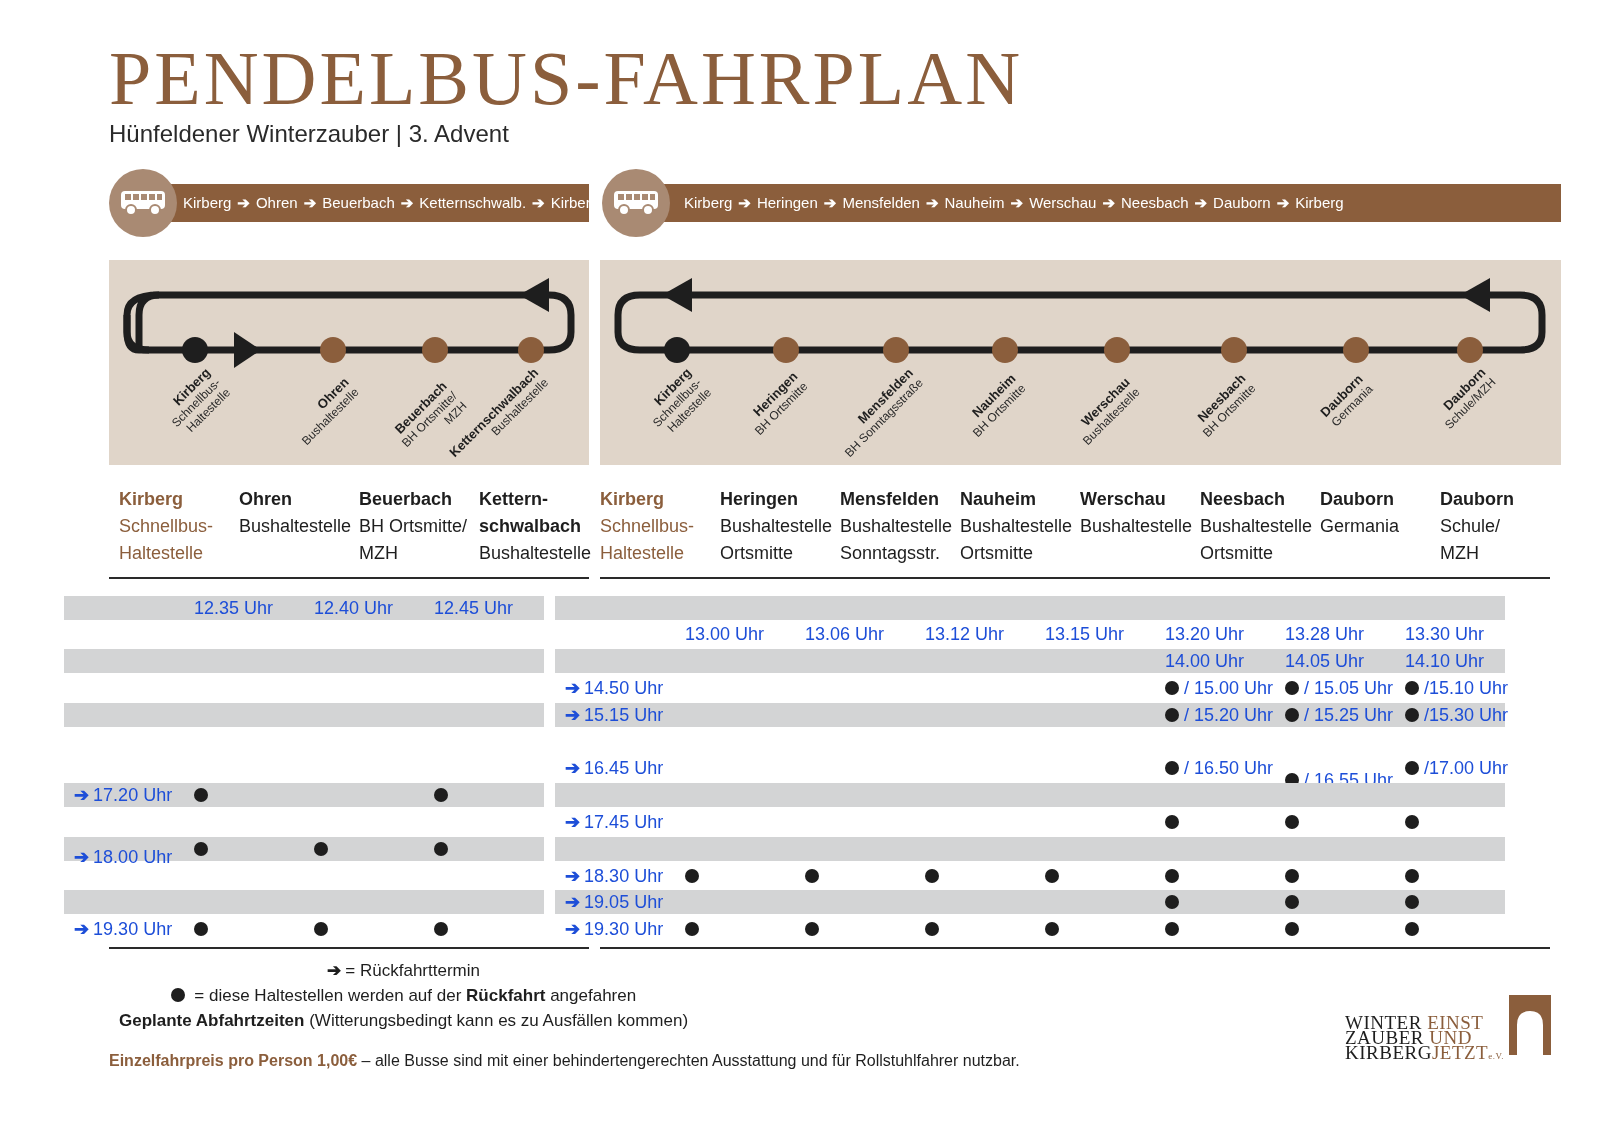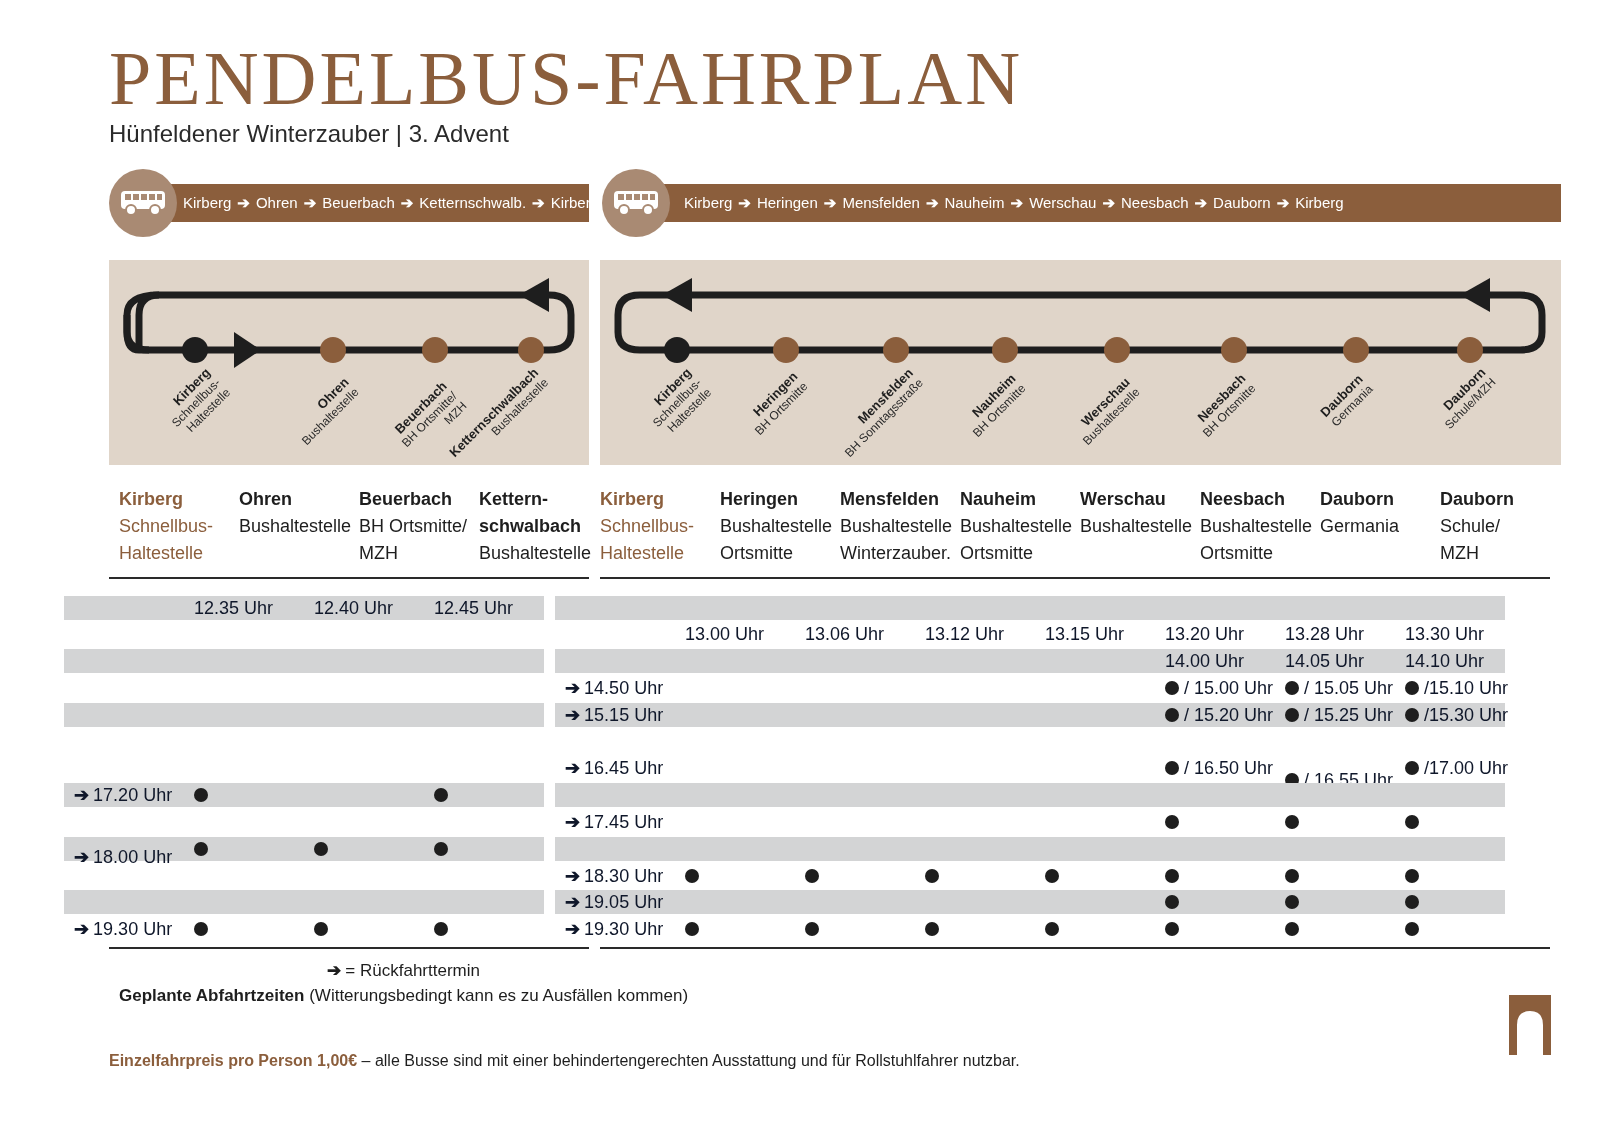--- a/index.html
+++ b/index.html
@@ -25,21 +25,21 @@
   .lbl b { display:block; font-size:13px; color:#1e1e1e; }
 
   .thead { top:486px; font-size:18px; line-height:27px; }
   .thead .col { position:absolute; top:0; white-space:nowrap; }
   .thead .col b { display:block; }
   .thead .brown { color:#8b5e3c; }
   .rule { height:2px; background:#2a2a2a; }
 
   .row { position:absolute; height:24px; }
   .row.gray { background:#d3d4d5; }
-  .cell { position:absolute; top:0; height:24px; line-height:24px; font-size:18px; white-space:nowrap; color:#0f172a; }
+  .cell { position:absolute; top:0; height:24px; line-height:24px; font-size:18px; white-space:nowrap; color:#1d4ed8; }
   .dot { display:inline-block; width:14px; height:14px; border-radius:50%; background:#1e1e1e; vertical-align:-1px; }
   .arrow { font-weight:bold; margin-right:4px; }
 
   .legend { left:74px; font-size:17px; line-height:25px; white-space:nowrap; }
   .footer { left:64px; top:1052px; font-size:16px; white-space:nowrap; }
   .footer .price { color:#8b5e3c; font-weight:bold; }
 
   .logo { left:1300px; top:995px; width:210px; height:80px; }
   .logo .txt { position:absolute; left:0; top:20px; font-family:"Liberation Serif", serif;
                font-size:19px; line-height:15px; letter-spacing:0.5px; }
@@ -154,21 +154,21 @@
       <div>Haltestelle</div>
     </div>
     <div class="col" style="left: 120px;">
       <b>Heringen</b>
       <div>Bushaltestelle</div>
       <div>Ortsmitte</div>
     </div>
     <div class="col" style="left: 240px;">
       <b>Mensfelden</b>
       <div>Bushaltestelle</div>
-      <div>Winterzauber.</div>
+      <div>Sonntagsstr.</div>
     </div>
     <div class="col" style="left: 360px;">
       <b>Nauheim</b>
       <div>Bushaltestelle</div>
       <div>Ortsmitte</div>
     </div>
     <div class="col" style="left: 480px;">
       <b>Werschau</b>
       <div>Bushaltestelle</div>
       <div></div>
@@ -294,24 +294,30 @@
       <div class="cell" style="left: 730px;"><span class="dot"></span></div>
       <div class="cell" style="left: 850px;"><span class="dot"></span></div>
     </div>
   </div>
 
 <div class="abs rule" style="left:64px;top:947px;width:480px;"></div>
 <div class="abs rule" style="left:555px;top:947px;width:950px;"></div>
 
 <div class="abs legend" style="top:958px;text-align:center;">
   <div><span class="arrow">➔</span><span>= Rückfahrttermin</span></div>
+  <div><span class="dot"></span>&nbsp;&nbsp;<span>= diese Haltestellen werden auf der </span><b>Rückfahrt</b><span> angefahren</span></div>
   <div><b>Geplante Abfahrtzeiten</b><span> (Witterungsbedingt kann es zu Ausfällen kommen)</span></div>
 </div>
 
 <div class="abs footer">
   <span class="price">Einzelfahrpreis pro Person 1,00€</span><span> – alle Busse sind mit einer behindertengerechten Ausstattung und für Rollstuhlfahrer nutzbar.</span>
 </div>
 
 <div class="abs logo">
+  <div class="txt">
+    <div><span class="dark">WINTER</span> <span class="brown">EINST</span></div>
+    <div><span class="dark">ZAUBER</span> <span class="brown">UND</span></div>
+    <div><span class="dark">KIRBERG</span><span class="brown">JETZT</span><span class="brown" style="font-size:9px;">e.V.</span></div>
+  </div>
   <svg style="position:absolute;left:164px;top:0;" width="42" height="60" viewBox="0 0 42 60">
     <path d="M0 0 H42 V60 H34 V30 Q34 16 21 16 Q8 16 8 30 V60 H0 Z" fill="#8b5e3c"></path>
   </svg>
 </div>
 
 </body></html>

